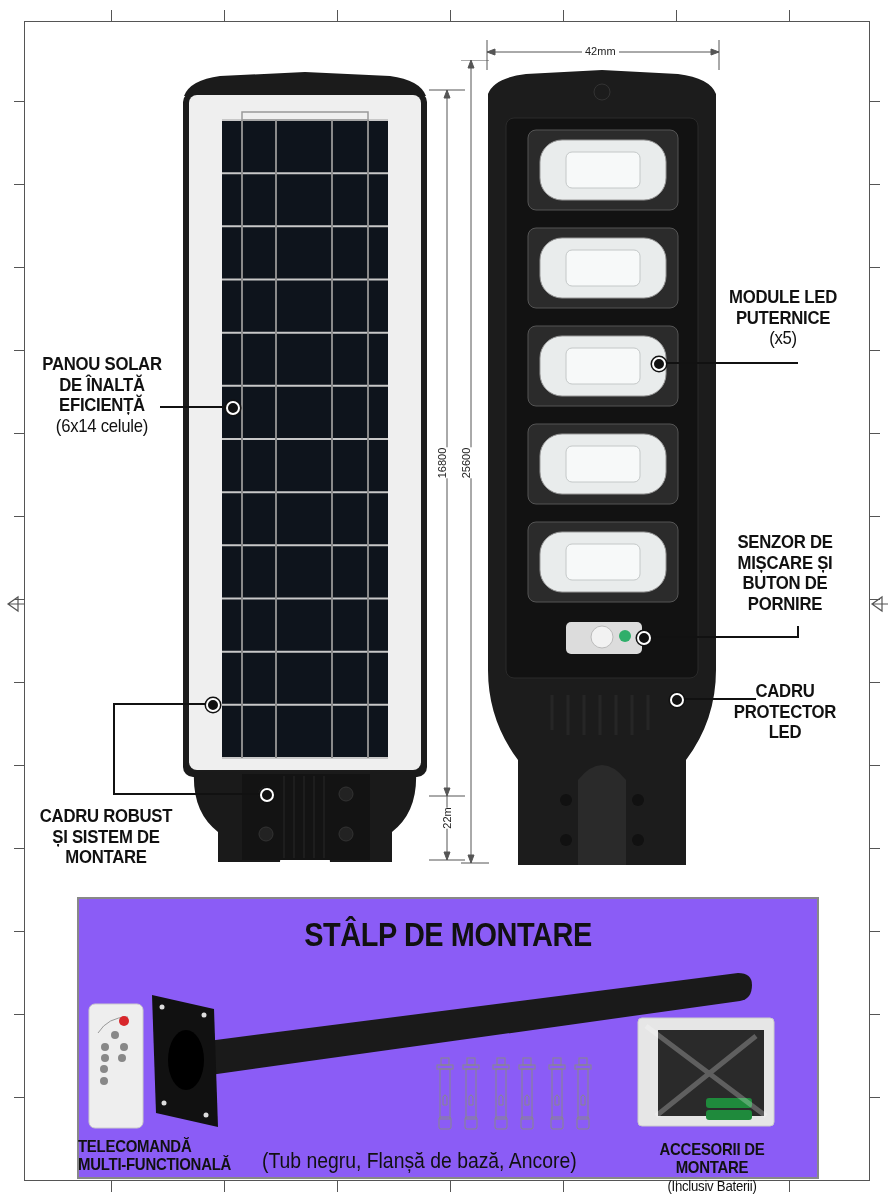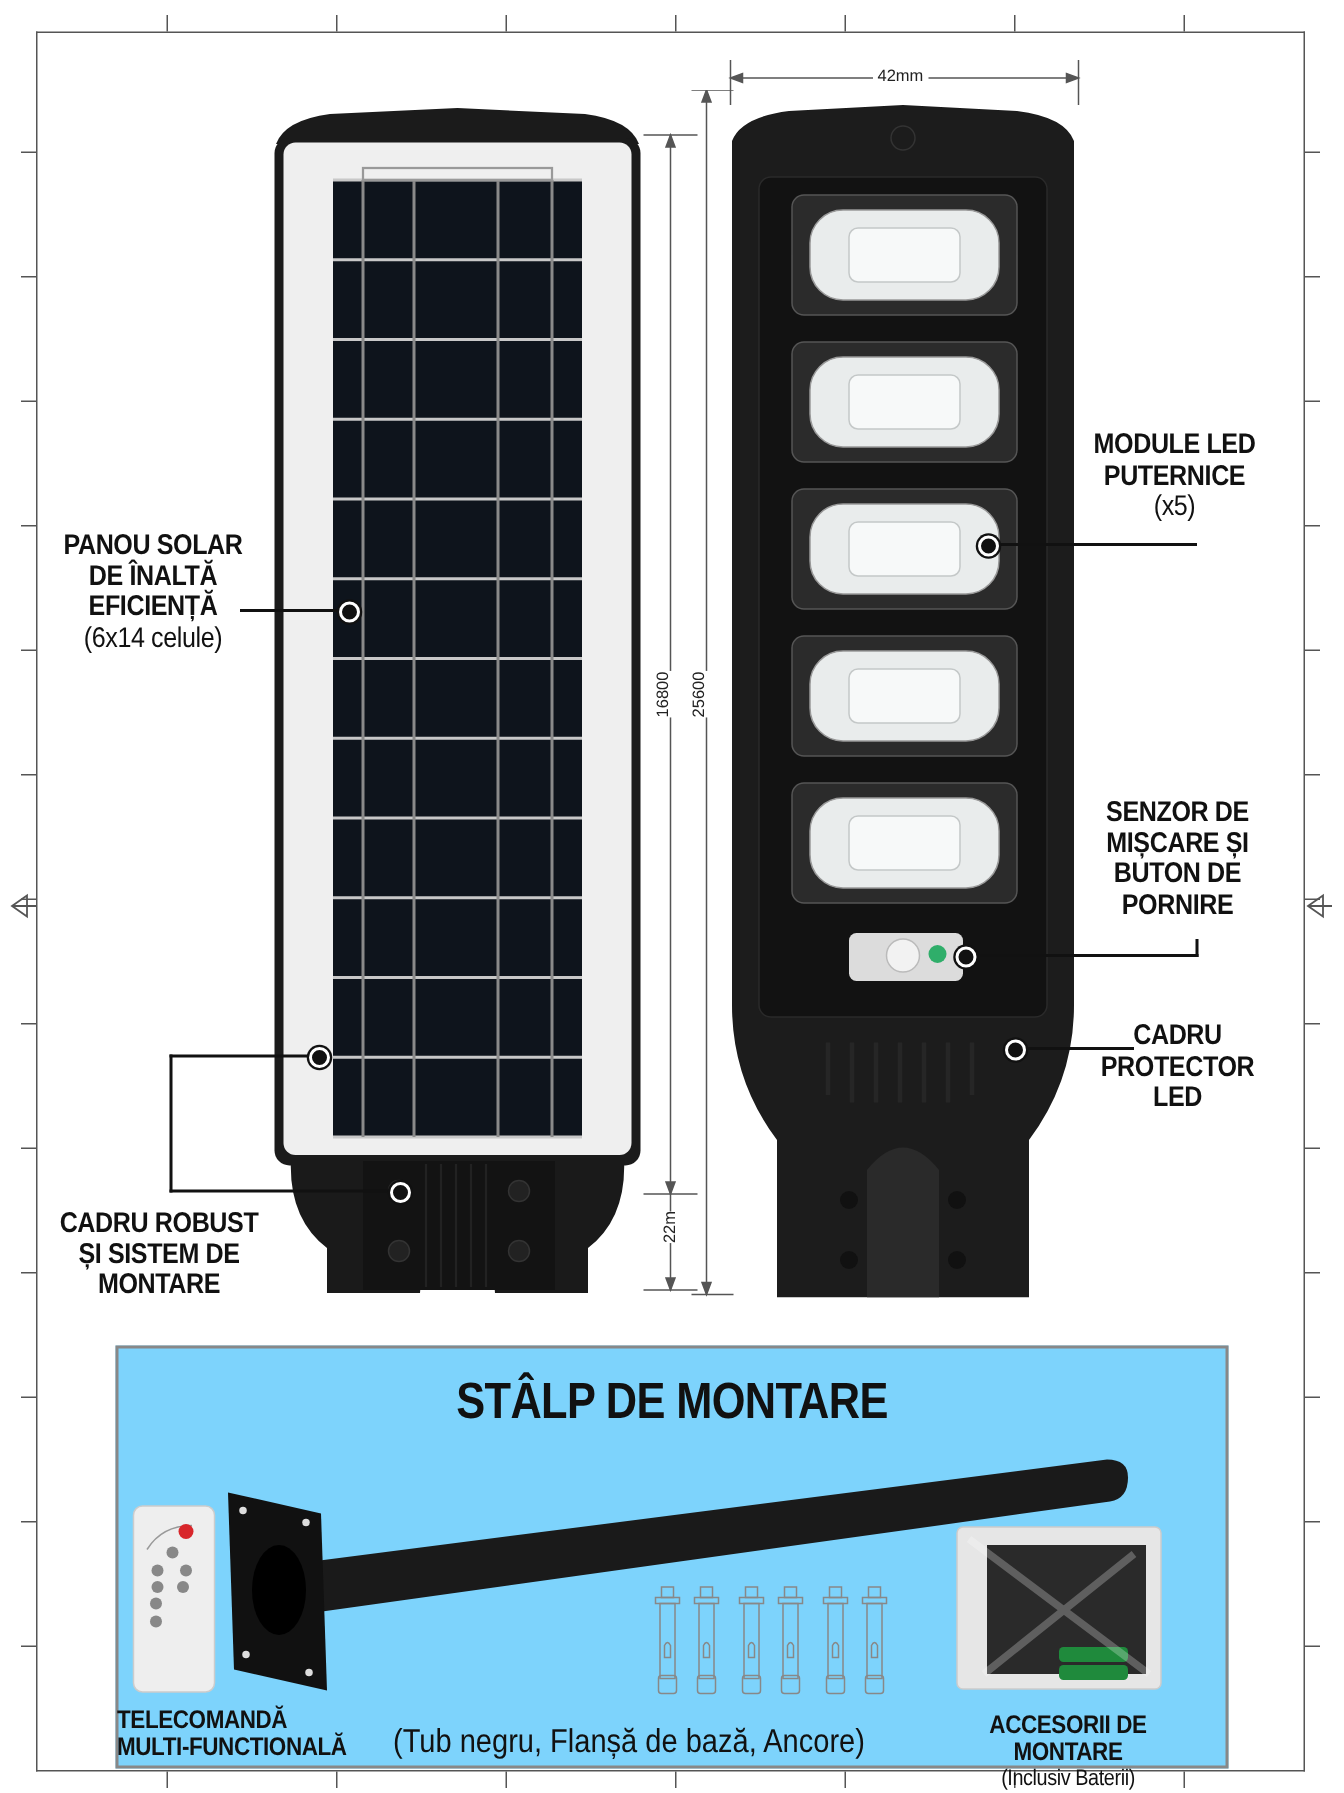--- a/index.html
+++ b/index.html
@@ -7,21 +7,21 @@
   .abs{position:absolute;}
   .frame-line{position:absolute;background:#555;}
   .tick{position:absolute;background:#555;}
   .label{position:absolute;font-weight:bold;text-align:center;line-height:1.08;font-size:19px;letter-spacing:-0.3px;color:#111;transform:scaleX(0.88);transform-origin:center top;}
   .sub{font-weight:normal;}
   .leader{position:absolute;background:#111;height:2px;}
   .vleader{position:absolute;background:#111;width:2px;}
   .dot{position:absolute;width:10px;height:10px;border-radius:50%;border:2px solid #fff;background:#111;box-shadow:0 0 0 1.5px #111;}
   .dim-text{position:absolute;font-size:11px;color:#222;background:#fff;padding:0 3px;}
   .vtext{position:absolute;font-size:11px;color:#222;background:#fff;transform:rotate(-90deg);transform-origin:center;white-space:nowrap;}
-  .pole-box{position:absolute;left:77px;top:897px;width:742px;height:282px;border:2px solid #888;box-sizing:border-box;background:#7dd3fc;}
+  .pole-box{position:absolute;left:77px;top:897px;width:742px;height:282px;border:2px solid #888;box-sizing:border-box;background:#8b5cf6;}
   .pole-title{position:absolute;left:0;right:0;top:16px;text-align:center;font-weight:bold;font-size:34px;letter-spacing:-0.5px;transform:scaleX(0.85);}
   .caption{position:absolute;font-size:22px;transform:scaleX(0.88);white-space:nowrap;}
 </style>
 </head>
 <body>
 
 <div class="frame-line" style="left:24px;top:21px;width:846px;height:1px;"></div>
 <div class="frame-line" style="left:24px;top:21px;width:1px;height:1160px;"></div>
 <div class="frame-line" style="left:869px;top:21px;width:1px;height:1160px;"></div>
 <div class="frame-line" style="left:24px;top:1180px;width:846px;height:1px;"></div>

